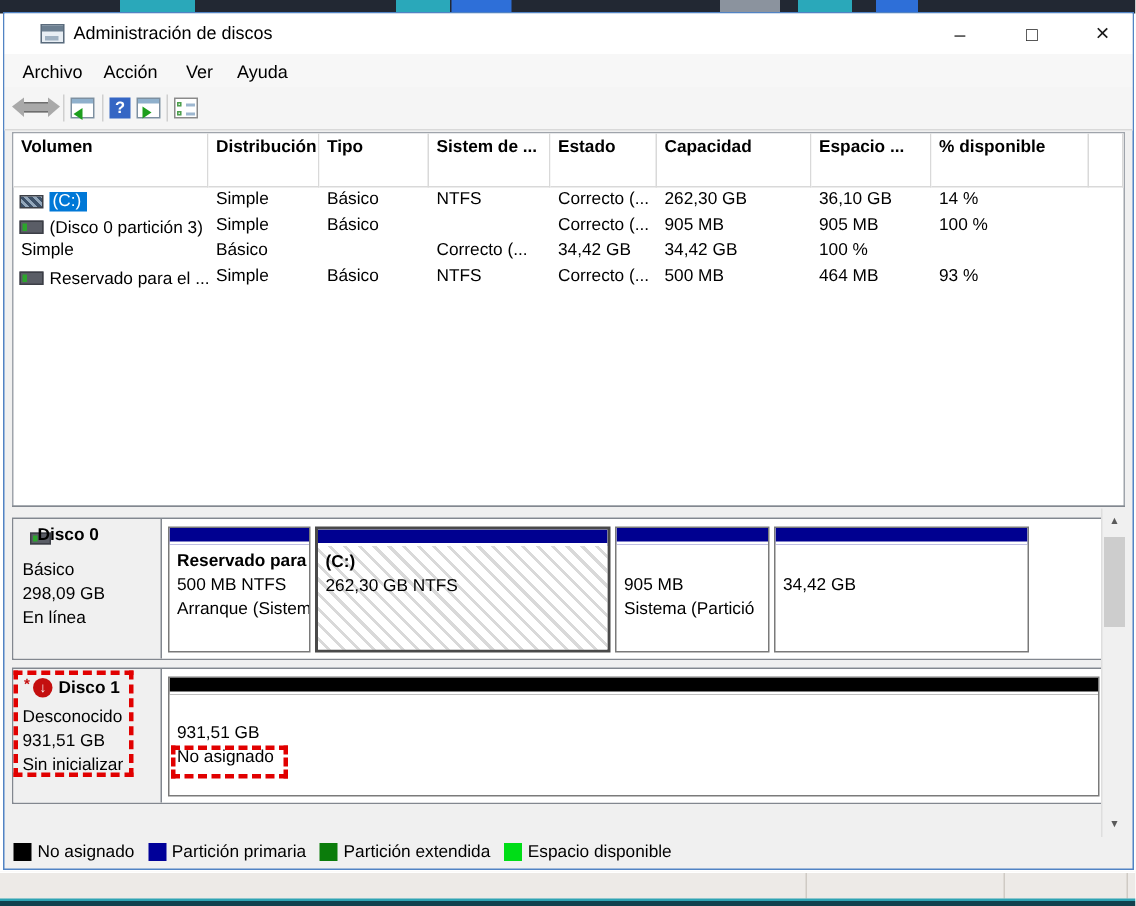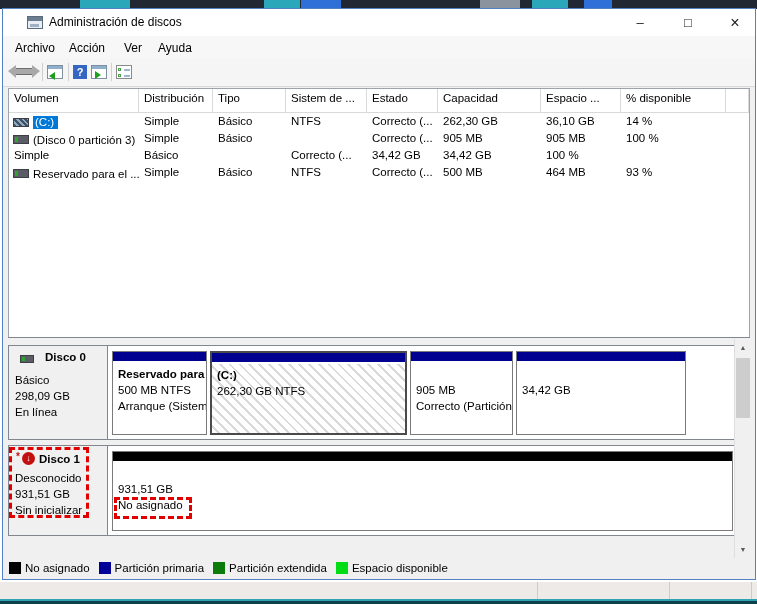--- a/index.html
+++ b/index.html
@@ -37,21 +37,21 @@
   .win-ico .bar { position:absolute; left:0; top:0; width:14px; height:3px; background:#8fb0cc; }
   .win-ico .tri { position:absolute; width:0; height:0; }
   .help-ico { top:7px; width:14px; height:14px; background:#3566c4; color:#fff; font-weight:bold; font-size:11px; text-align:center; line-height:14px; }
   .list-ico { top:7px; width:16px; height:14px; border:1px solid #8a8a8a; background:#fff; }
   .list-ico i { position:absolute; height:2px; background:#9db7d0; }
   .list-ico b { position:absolute; width:3px; height:3px; border:1px solid #4d9e4d; background:#dff0df; }
 
   
   .vol-pane { left:5px; top:79px; width:742px; height:250px; background:#fff; border:1px solid #9fa4ab; }
   .vgrid { display:grid; grid-template-columns:130px 74px 73px 81px 71px 103px 80px 105px 1fr; }
-  .vhead { height:24px; }
+  .vhead { height:36px;font-weight:bold; }
   .vhead .hc { border-right:1px solid #d9d9d9; border-bottom:1px solid #d9d9d9; font-size:11.5px; padding:3px 0 0 5px; white-space:nowrap; overflow:hidden; background:#ffffff; }
   .vrow { height:17px; font-size:11.5px; }
   .vrow .c { padding:2px 0 0 5px; white-space:nowrap; overflow:hidden; }
   .vol-cell { display:flex; align-items:center; gap:4px; padding-left:4px !important; }
   .vol-ico { width:16px; height:9px; border:1px solid #3c3f46; background:#5a5d66; position:relative; flex:0 0 auto; }
   .vol-ico::after { content:""; position:absolute; left:1px; top:1px; width:3px; height:5px; background:#2ca52c; }
   .vol-ico.hatch { background:repeating-linear-gradient(45deg,#3c5068 0 2px,#93a7bb 2px 4px); }
   .vol-ico.hatch::after { display:none; }
   .sel-label { color:#fff; padding:0 4px 1px 2px; }
 
@@ -214,21 +214,21 @@
       <span class="c">93 %</span>
       <span class="c"></span>
     </div>
   </div>
 
   <div class="abs pane-divider"></div>
 
   <div class="abs disk-row" style="left:5px;top:336px;width:730px;height:95px;">
     <div class="disk-label">
       <span class="mini-disk" style="left:11px;top:9px;"></span>
-      <span class="abs disk-name" style="left:36px;top:5px;">Disco 0</span>
+      <span class="abs disk-name" style="left:16px;top:5px;">Disco 0</span>
       <div class="disk-lines" style="top:26px;">
         <div>Básico</div>
         <div>298,09 GB</div>
         <div>En línea</div>
       </div>
     </div>
     <div class="disk-graph">
       <div class="pbox" style="left:4px;width:95px;">
         <div class="pbar" style="background-color: rgb(0, 0, 144);"></div>
         <div class="pcontent">
@@ -242,21 +242,21 @@
         <div class="pcontent">
           <div class="nm">(C:)</div>
           <div>262,30 GB NTFS</div>
         </div>
       </div>
       <div class="pbox" style="left:302px;width:103px;">
         <div class="pbar" style="background-color: rgb(0, 0, 144);"></div>
         <div class="pcontent">
           <div class="nm"></div>
           <div>905 MB</div>
-          <div>Correcto (Partición</div>
+          <div>Sistema (Partició</div>
         </div>
       </div>
       <div class="pbox" style="left:408px;width:170px;">
         <div class="pbar" style="background-color: rgb(0, 0, 144);"></div>
         <div class="pcontent">
           <div class="nm"></div>
           <div>34,42 GB</div>
         </div>
       </div>
     </div>

